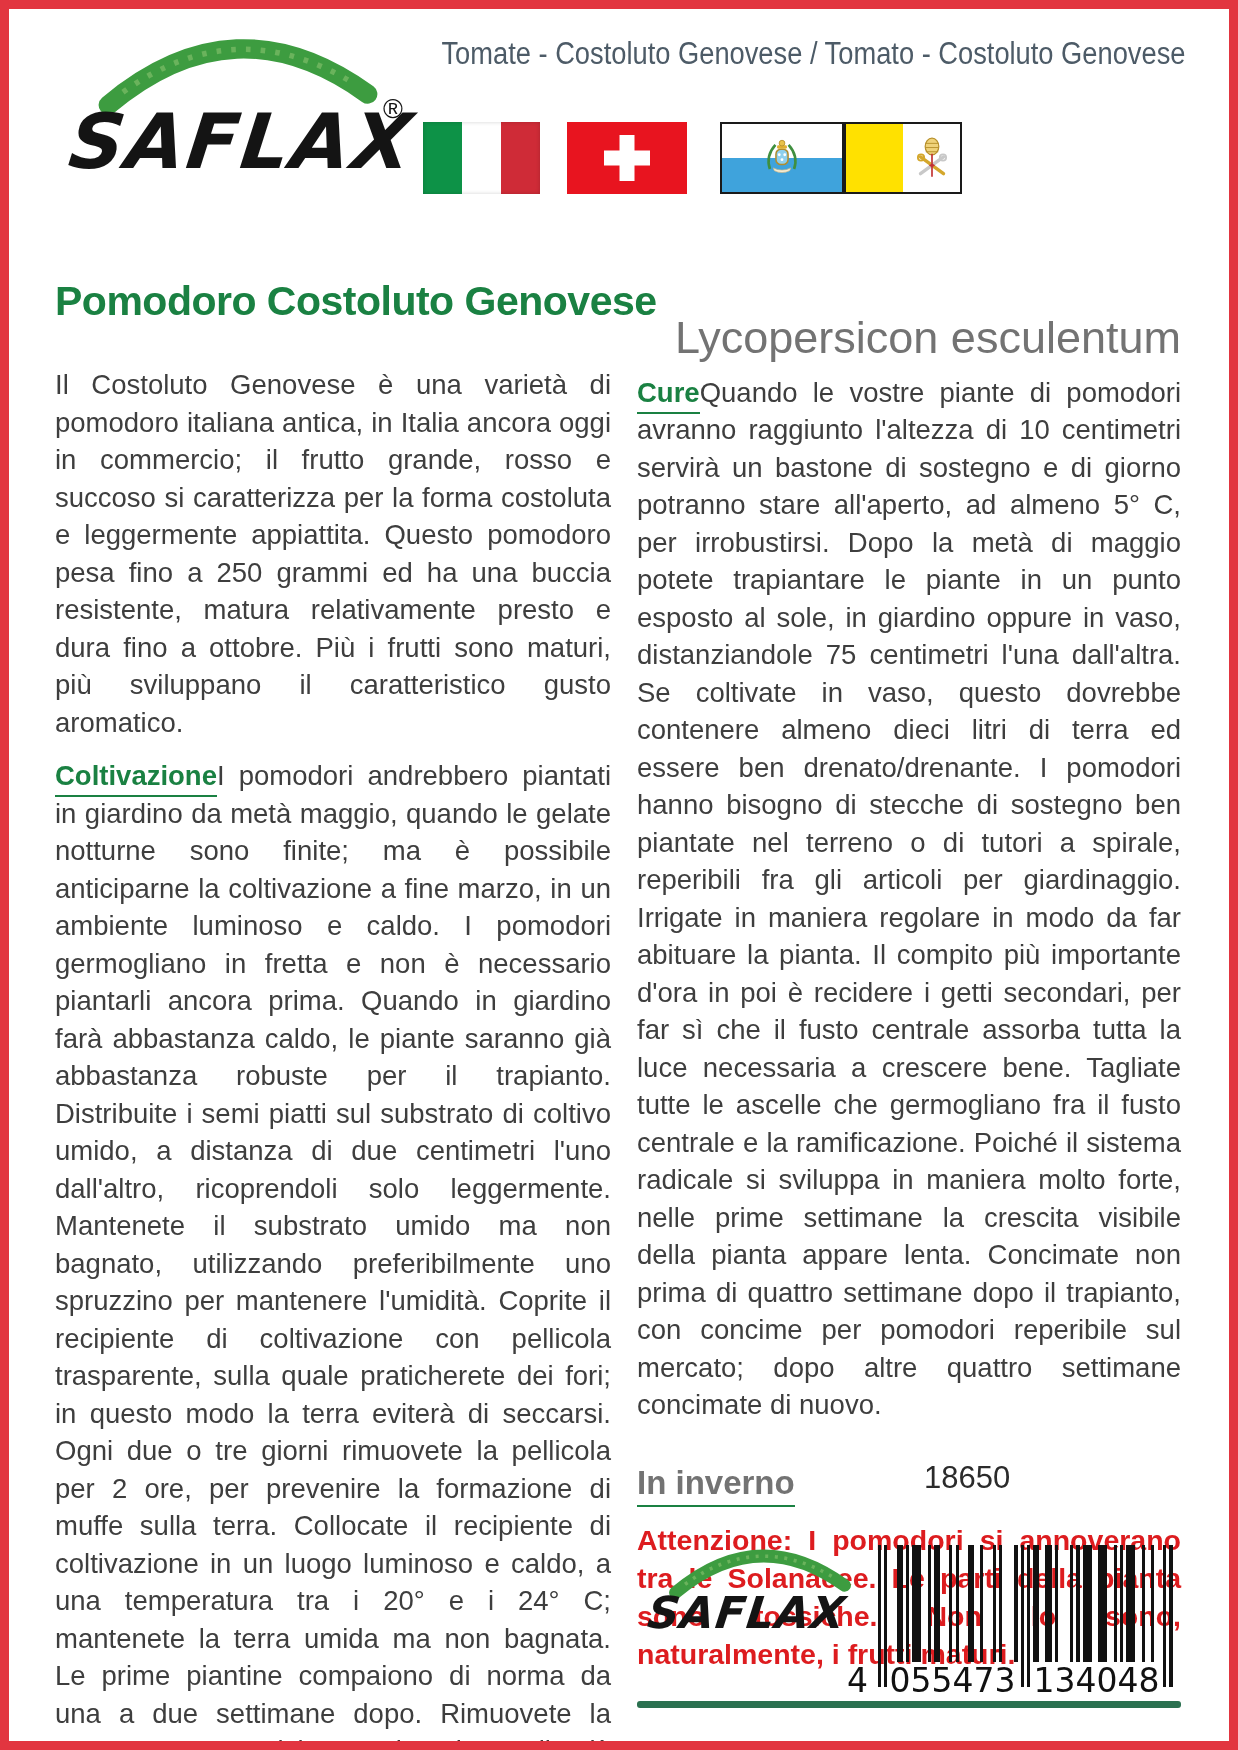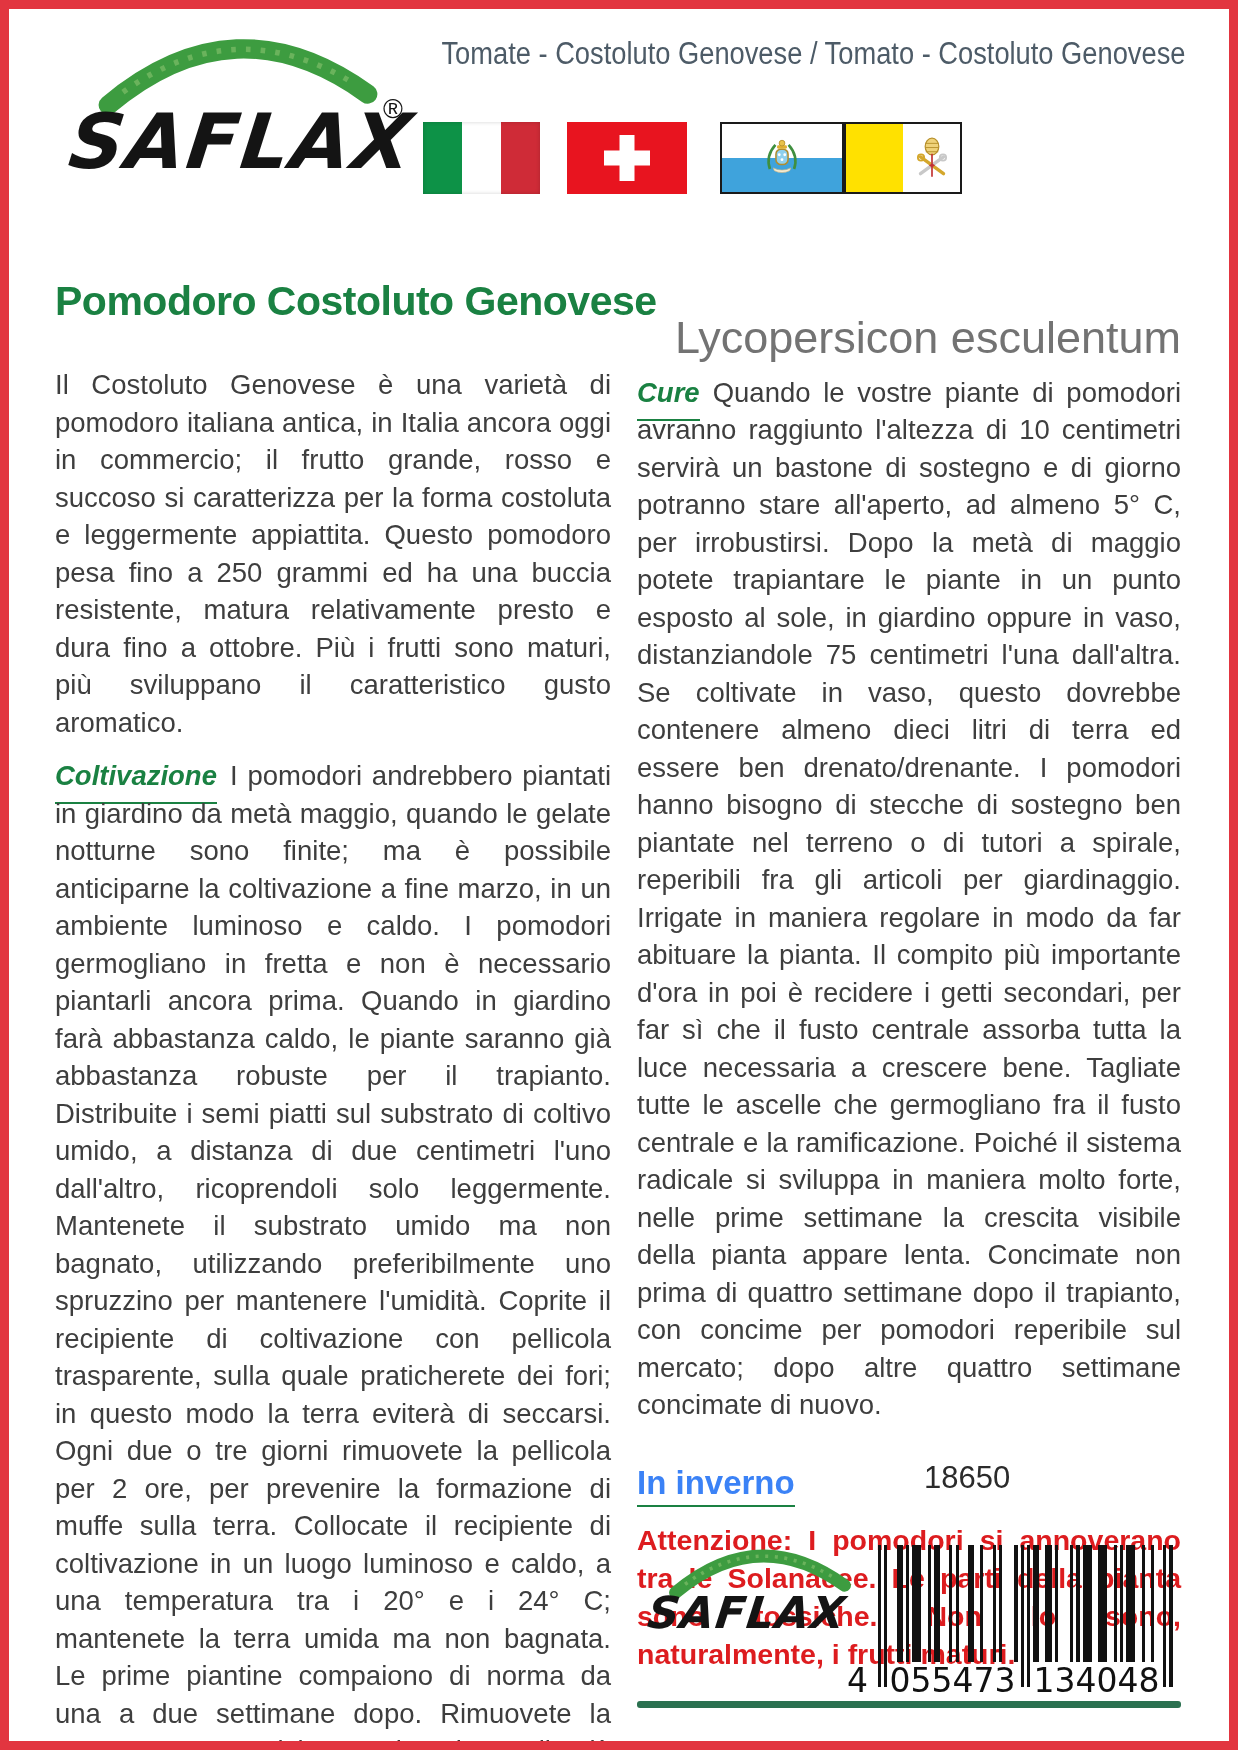--- a/index.html
+++ b/index.html
@@ -68,27 +68,25 @@
     text-align:right;font-size:45px;line-height:1.15;
     color:#737373;margin:0 0 10px 0;font-weight:normal;
   }
   .col{position:absolute;font-size:27.5px;line-height:37.5px;color:#3e3e3e;text-align:justify;}
   .col-left{left:55px;top:366px;width:556px;}
   .col-right{left:637px;top:312px;width:544px;}
   .para{margin:0;}
   .para + .para{margin-top:16px;}
   .h-inline{
     color:#1a8142;font-weight:bold;
-    border-bottom:2px solid #1a8142;padding-bottom:11px;
-    margin-right:13px;
-    font-style:italic;
+    border-bottom:2px solid #1a8142;padding-bottom:4px;
   }
   .h-block{
     display:inline-block;margin-top:18px;
-    font-size:33px;font-weight:bold;color:#3b82f6;
+    font-size:33px;font-weight:bold;color:#737373;
     border-bottom:2px solid #1a8142;padding-bottom:3px;line-height:1.15;
   }
   .h-block-winter{margin-top:40px;}
   .warning{
     margin-top:14px;
     font-weight:bold;color:#dd1c1f;
     font-size:28.5px;line-height:38px;text-align:justify;
   }
   .green-rule{margin-top:28px;height:7px;background:#2b7150;border-radius:3px;}
   

